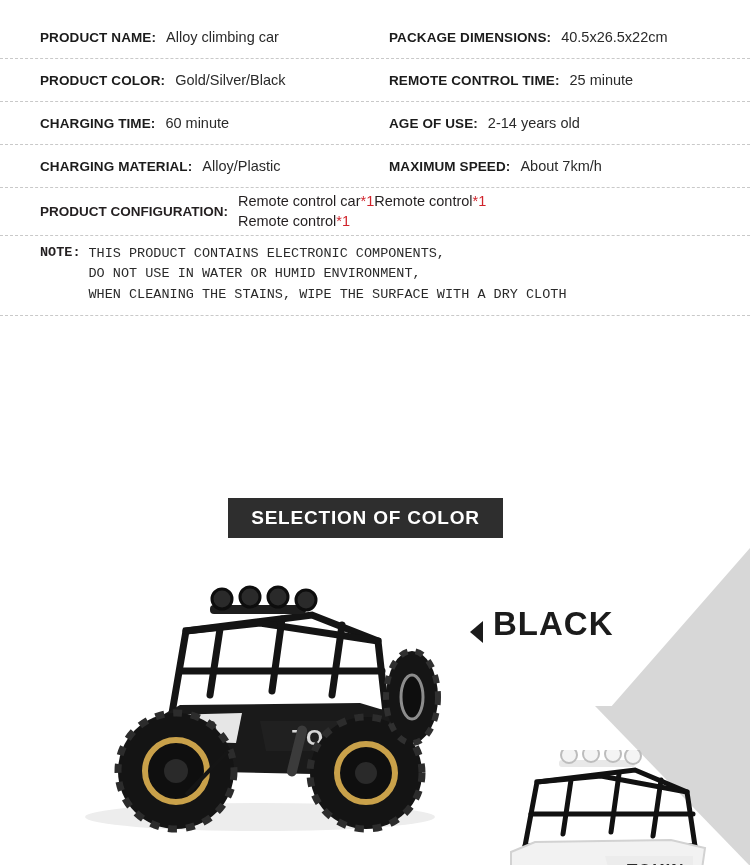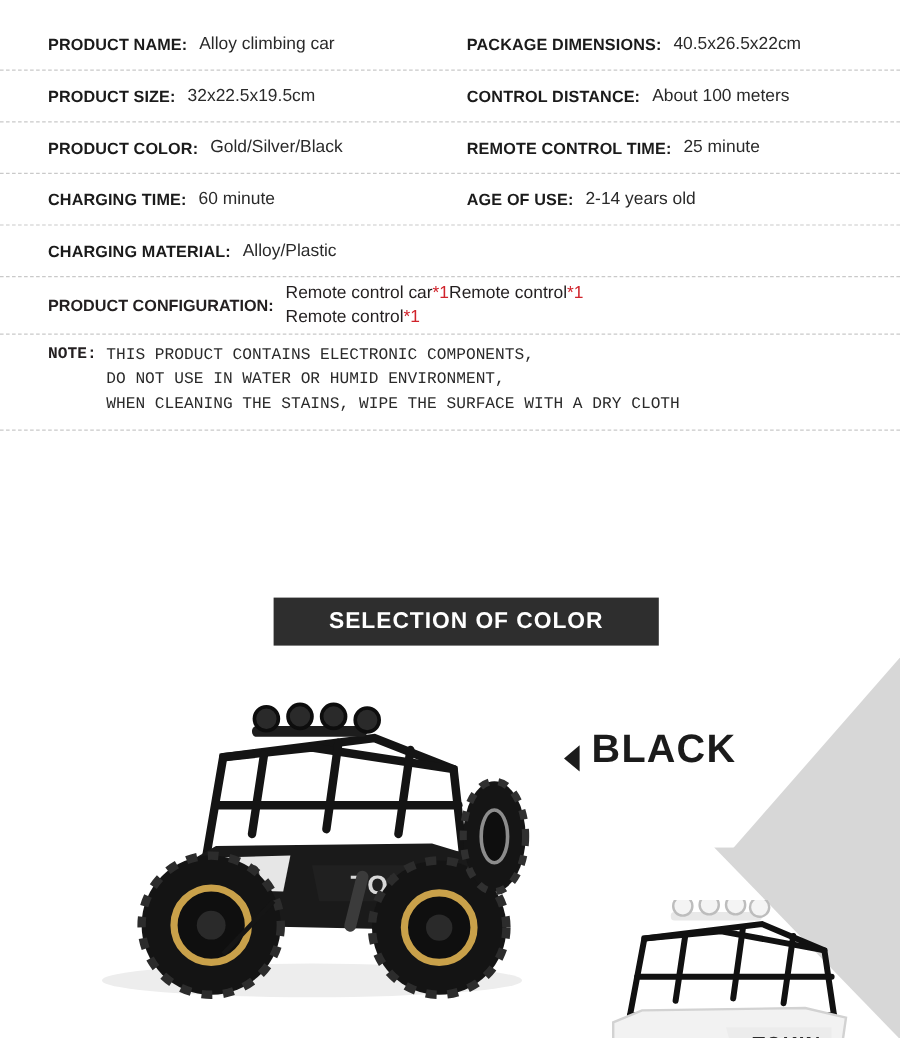--- a/index.html
+++ b/index.html
@@ -115,21 +115,21 @@
     left: 0;
     top: 430px;
     width: 750px;
     height: 435px;
     overflow: hidden;
   }
   .banner {
     position: absolute;
     left: 228px;
     top: 68px;
-    width: 321px;
+    width: 275px;
     height: 40px;
     background: #2e2e2e;
     display: flex;
     align-items: center;
     justify-content: center;
   }
   .banner-text {
     color: #ffffff;
     font-weight: bold;
     font-size: 19px;
@@ -193,30 +193,20 @@
     <div class="cell half">
       <span class="lbl">PRODUCT NAME:</span>
       <span class="val">Alloy climbing car</span>
     </div>
     <div class="cell half">
       <span class="lbl">PACKAGE DIMENSIONS:</span>
       <span class="val">40.5x26.5x22cm</span>
     </div>
   </div>
 
-  <div class="spec-row">
-    <div class="cell half">
-      <span class="lbl">PRODUCT SIZE:</span>
-      <span class="val">32x22.5x19.5cm</span>
-    </div>
-    <div class="cell half">
-      <span class="lbl">CONTROL DISTANCE:</span>
-      <span class="val">About 100 meters</span>
-    </div>
-  </div>
 
   <div class="spec-row">
     <div class="cell half">
       <span class="lbl">PRODUCT COLOR:</span>
       <span class="val">Gold/Silver/Black</span>
     </div>
     <div class="cell half">
       <span class="lbl">REMOTE CONTROL TIME:</span>
       <span class="val">25 minute</span>
     </div>
@@ -230,20 +220,24 @@
     <div class="cell half">
       <span class="lbl">AGE OF USE:</span>
       <span class="val">2-14 years old</span>
     </div>
   </div>
 
   <div class="spec-row">
     <div class="cell half">
       <span class="lbl">CHARGING MATERIAL:</span>
       <span class="val">Alloy/Plastic</span>
+    </div>
+    <div class="cell half">
+      <span class="lbl">MAXIMUM SPEED:</span>
+      <span class="val">About 7km/h</span>
     </div>
   </div>
 
 
   <div class="config-row">
     <span class="config-label">PRODUCT CONFIGURATION:</span>
     <div class="config-items">
       <div class="config-line">
         <span class="config-item"><span>Remote control car</span><span class="star">*1</span></span>
         <span class="config-item"><span>Remote control</span><span class="star">*1</span></span>

